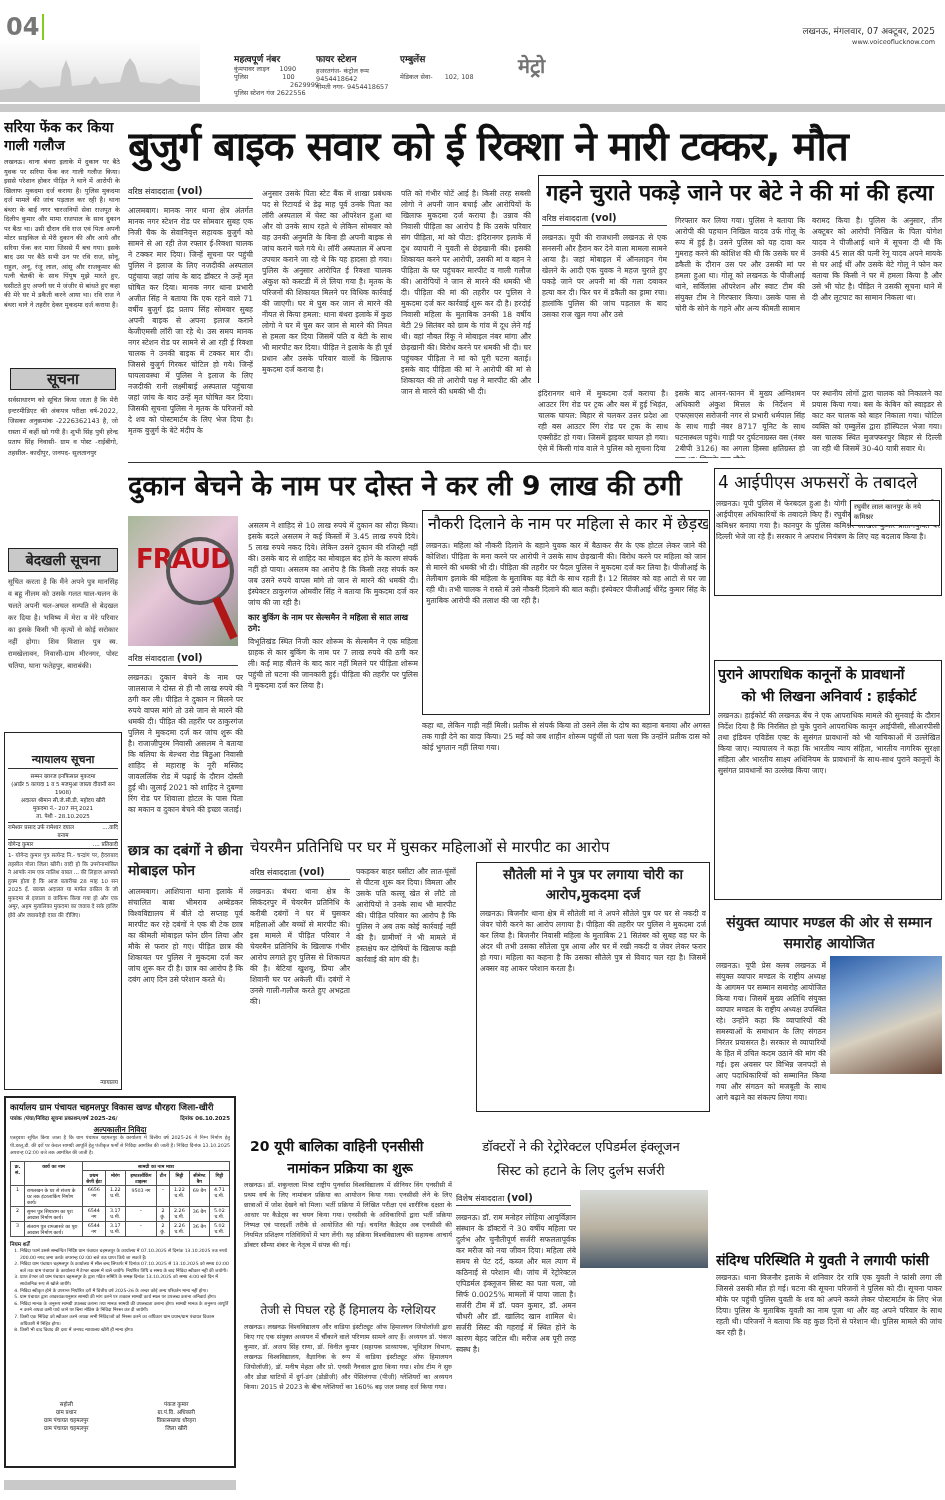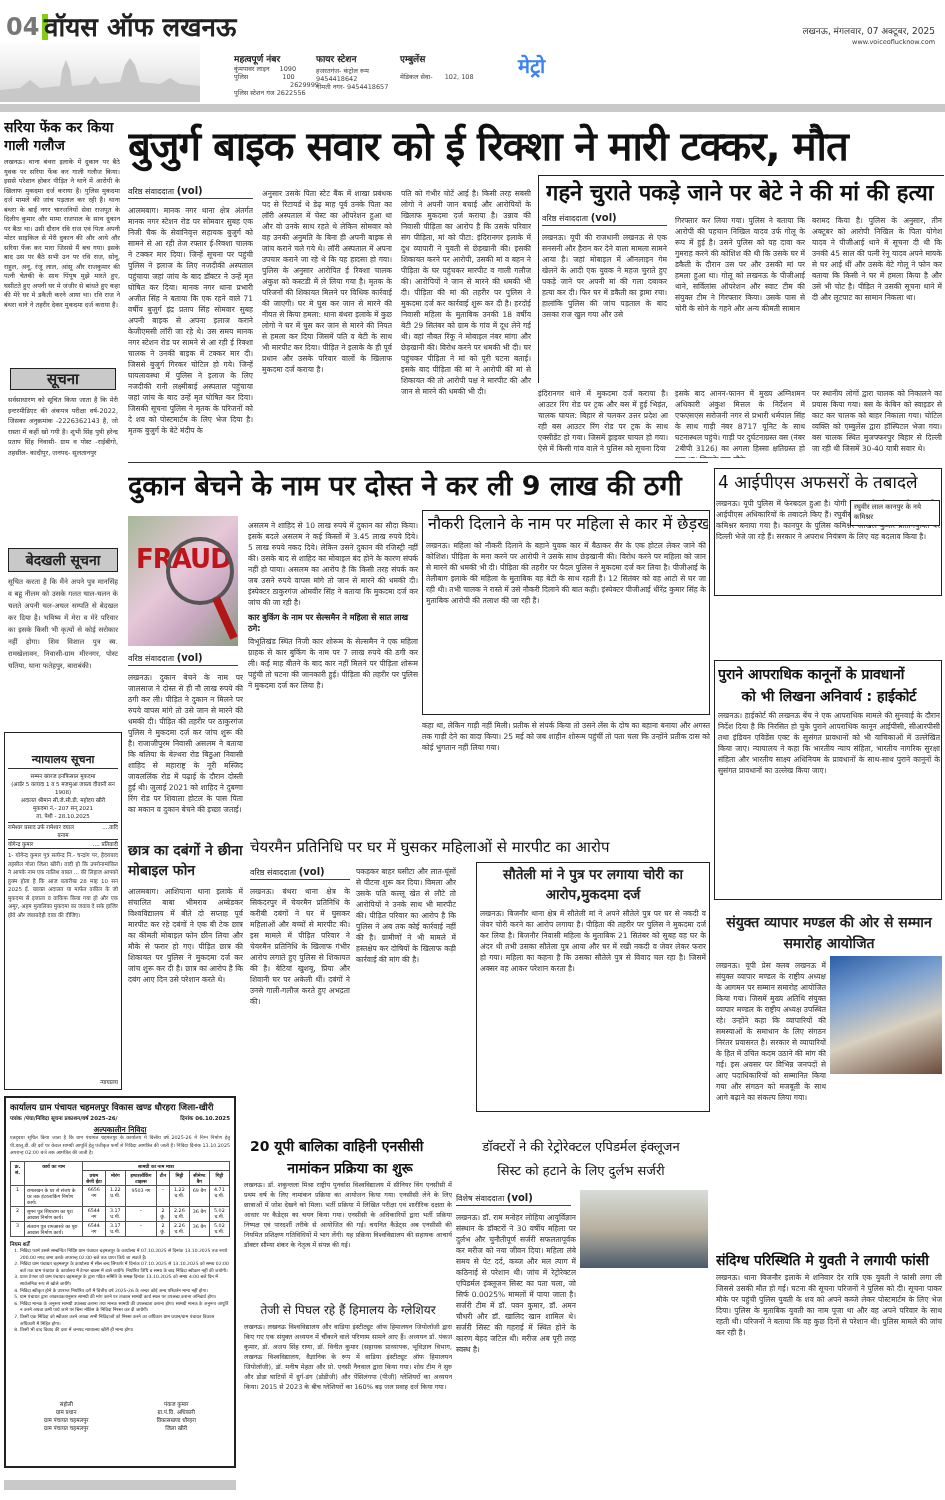--- a/index.html
+++ b/index.html
@@ -18,22 +18,21 @@
 </style>
 </head>
 <body>
 
 <div class="abs" style="left:0;top:0;width:945px;height:112px;">
   <div class="abs" style="left:0;top:40px;width:200px;height:62px;background:linear-gradient(180deg,#fff 0%,#eee 40%,#ccc 100%);opacity:.8">
     <svg width="200" height="62">
         <path d="M0 62 L0 50 L20 48 L30 40 L40 48 L60 46 L62 30 L66 20 L70 30 L72 46 L90 44 L95 36 L100 44 L120 42 L125 25 L130 18 L135 25 L140 42 L160 44 L170 38 L180 44 L200 46 L200 62 Z" fill="#bbb"></path>
       </svg>
   </div>
-  <div class="abs" style="left:6px;top:14px;font-size:24px;font-weight:bold;color:#777;border-right:6px solid #84cc16;padding-right:3px;line-height:26px">04</div>
-  <div class="abs" style="left:44px;top:12px;font-size:26px;font-weight:bold;color:#222;line-height:30px">वॉयस ऑफ लखनऊ</div>
+  <div class="abs" style="left:6px;top:14px;font-size:24px;font-weight:bold;color:#777;border-right:2px solid #84cc16;padding-right:3px;line-height:26px">04</div>
   <div class="abs" style="right:10px;top:24px;font-size:9px;color:#333">लखनऊ, मंगलवार, 07 अक्टूबर, 2025</div>
   <div class="abs" style="right:10px;top:38px;font-size:6.5px;color:#333">www.voiceoflucknow.com</div>
 
   <div class="abs" style="left:234px;top:52px;width:100px">
     <div style="font-size:9px;font-weight:bold">महत्वपूर्ण नंबर</div>
     <div style="font-size:6.5px;line-height:8px;color:#444">
       <div><span>कुंमपावर लाइन</span> <span style="margin-left:8px">1090</span></div>
       <div><span>पुलिस</span> <span style="margin-left:32px">100</span></div>
       <div><span style="margin-left:56px">2629999</span></div>
       <div><span>पुलिस स्टेशन गंज</span> <span>2622556</span></div>
@@ -44,21 +43,21 @@
     <div style="font-size:6.5px;line-height:8px;color:#444;margin-top:2px">
       <div>हजरतगंज- कंट्रोल रूम</div>
       <div>9454418642</div>
       <div>गोमती नगर- 9454418657</div>
     </div>
   </div>
   <div class="abs" style="left:400px;top:52px;width:90px">
     <div style="font-size:9px;font-weight:bold">एम्बुलेंस</div>
     <div style="font-size:6.5px;line-height:8px;color:#444;margin-top:8px"><span>मेडिकल सेवा-</span> <span style="margin-left:10px">102, 108</span></div>
   </div>
-  <div class="abs" style="left:518px;top:52px;font-size:20px;font-weight:bold;color:#3b82f6">मेट्रो</div>
+  <div class="abs" style="left:518px;top:52px;font-size:20px;font-weight:bold;color:#737373">मेट्रो</div>
   <div class="abs grey-band" style="left:0;top:104px;width:945px;height:8px"></div>
 </div>
 
 <div class="abs" style="left:4px;top:118px;width:116px;">
   <div class="hl" style="font-size:14px;line-height:18px;white-space:normal">सरिया फेंक कर किया गाली गलौज</div>
 </div>
 <div class="abs body-text" style="left:4px;top:158px;width:116px;height:200px;font-size:6.5px;line-height:9.5px">लखनऊ। थाना बंथरा इलाके में दुकान पर बैठे युवक पर सरिया फेंक कर गाली गलौज किया। इससे परेशान होकर पीड़ित ने थाने में आरोपी के खिलाफ मुकदमा दर्ज कराया है। पुलिस मुकदमा दर्ज मामले की जांच पड़ताल कर रही है। थाना बंथरा के बाईं नगर चारजनियों सेवा राजपूत के दिलीप कुमार और मामा राजपाल के साथ दुकान पर बैठा था। उसी दौरान रवि राज एवं पिता अपनी मोटर साइकिल से मेरी दुकान की और आये और सरिया फेंक कर मारा जिससे मैं बच गया। इसके बाद उस पर बैठे सभी उन पर रवि राज, सोनू, राहुल, अनू, रंजू लाल, आंसू और राजकुमार की पत्नी चेतकी के साथ पिंपूष मुझे मारते हुए, घसीटते हुए अपनी घर मे जंजीर से बांधते हुए कहा की मेरे घर मे डकैती करने आया था। रवि राज ने बंथरा थाने ने तहरीर देकर मुकदमा दर्ज कराया है।</div>
 
 <div class="abs boxed grey-band" style="left:10px;top:368px;width:106px;height:22px;text-align:center">
   <span style="font-size:15px;font-weight:bold;line-height:20px">सूचना</span>

